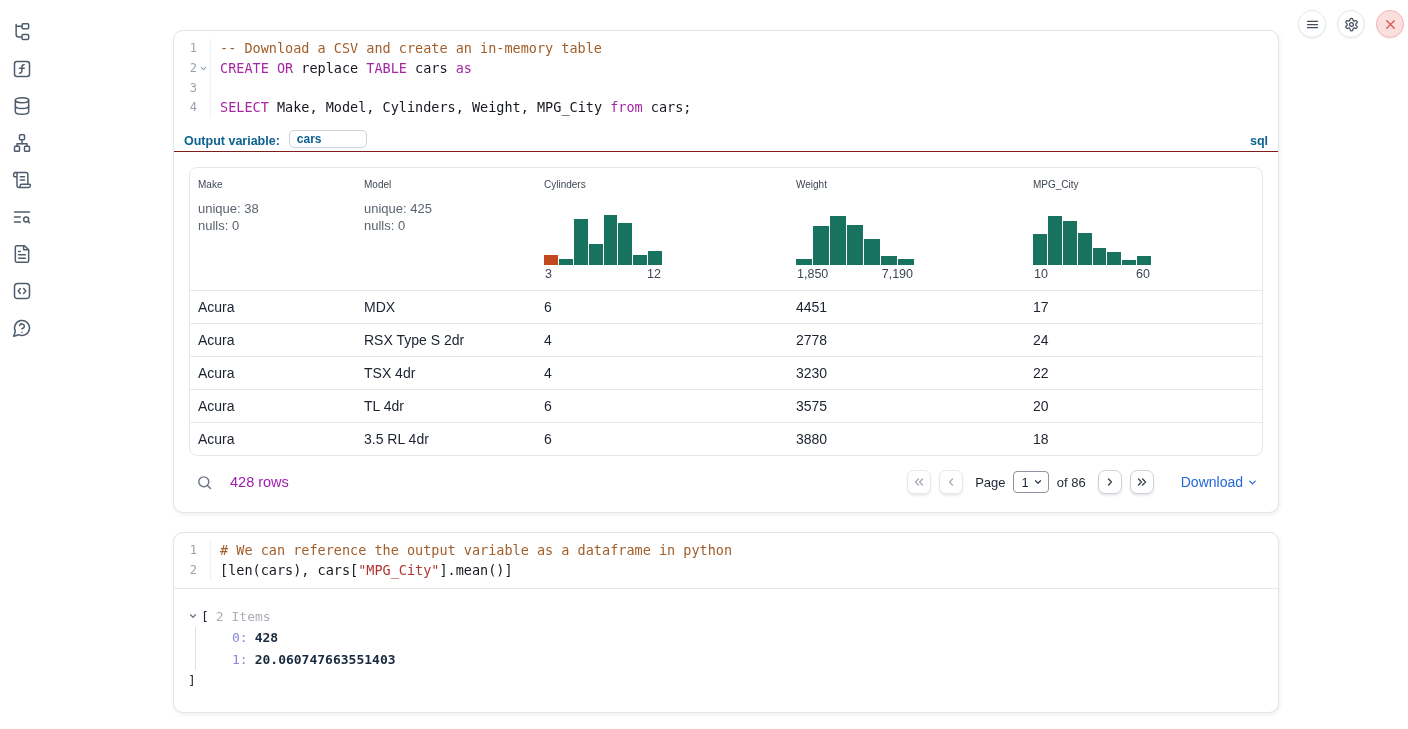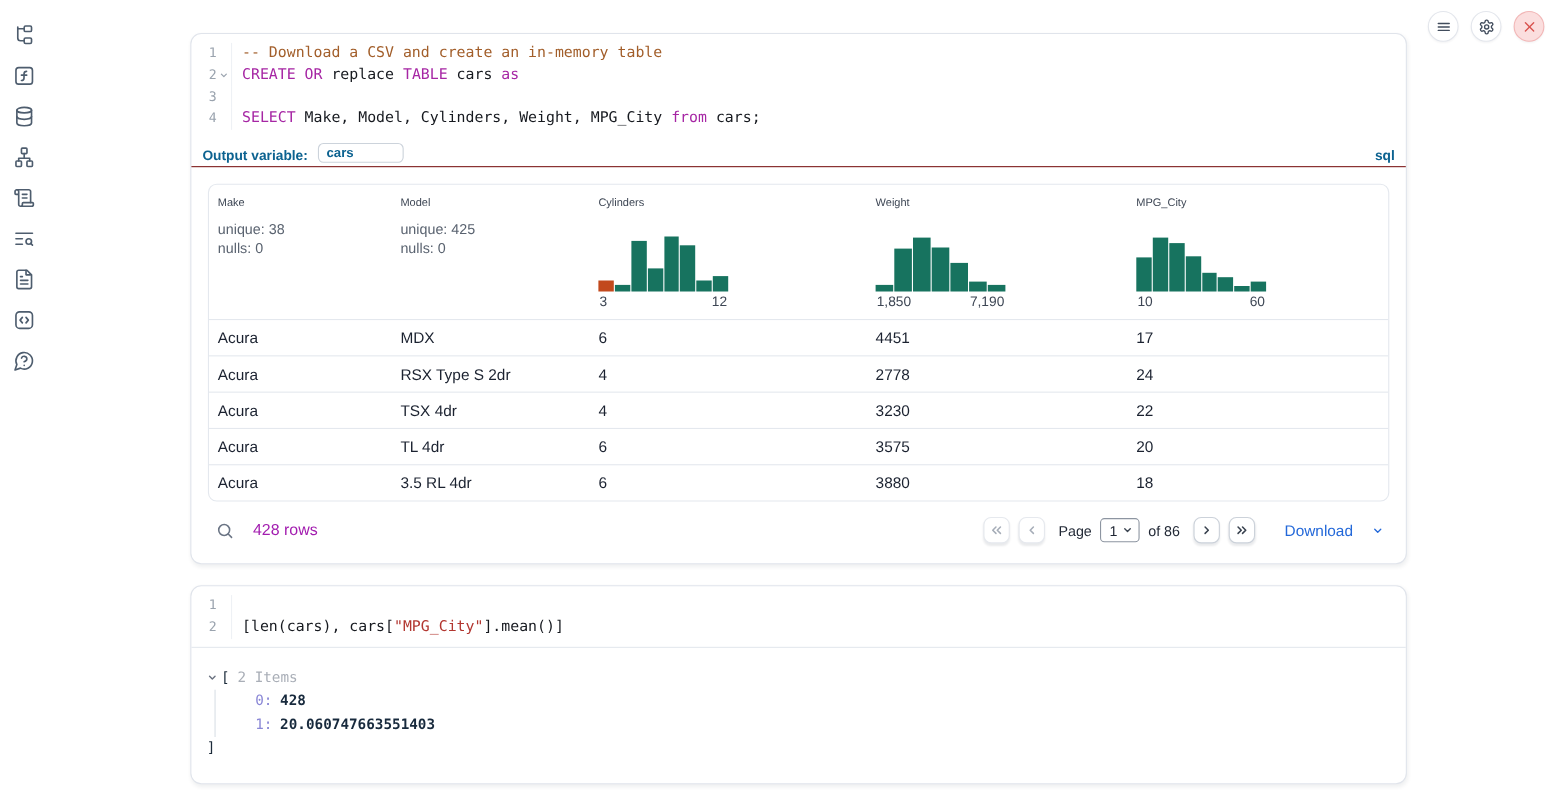--- a/index.html
+++ b/index.html
@@ -77,21 +77,21 @@
     box-shadow:0 2px 2px rgba(16,24,40,.09); }
   .pg-btn svg { width:14px; height:14px; }
   .pg-btn.en { border-color:#ccd2da; color:#39424f; }
   .pg-btn + .pg-btn { margin-left:8px; }
   .pg-text { font-size:13px; color:#1f2633; }
   .lbl-page { margin:0 7px 0 12px; }
   .lbl-of { margin:0 12px 0 8px; }
   .pg-select { display:flex; align-items:center; gap:4px; border:1px solid #8d95a1; border-radius:4px;
     height:22px; padding:0 5px 0 8px; font-size:13px; color:#1f2633; background:#fff; cursor:pointer; }
   .pg-select svg { width:10px; height:10px; color:#39424f; }
-  .download { margin-left:27px; display:flex; align-items:center; gap:17px; color:#2368d9; font-size:14px;
+  .download { margin-left:27px; display:flex; align-items:center; gap:4px; color:#2368d9; font-size:14px;
     background:none; border:none; padding:0; cursor:pointer; font-family:inherit; }
   .download svg { width:11px; height:11px; }
 
   
   .tree { padding:17px 14px 20px; font-family:"DejaVu Sans Mono", monospace; font-size:13px; line-height:21.5px; color:#1c2b3a; }
   .tree-head { display:flex; align-items:center; }
   .tree-chev { background:none; border:none; padding:0; margin-right:3px; color:#6b7280; cursor:pointer; display:flex; }
   .tree-chev svg { width:10px; height:10px; }
   .tree-meta { color:#a9aeb7; margin-left:7px; }
   .tree-items { border-left:1px solid #dadfe6; margin-left:7px; padding-left:36px; }
@@ -390,20 +390,21 @@
           </svg>
       </button>
     </div>
   </div>
 </section>
 
 <section class="card" id="cell-2">
   <div class="code-area" style="border-bottom:1px solid #e4e8ee;">
     <div class="code-line">
       <div class="gutter"><span>1</span><span class="fold"></span></div>
+      <div class="code-text"><span class="tok-com"># We can reference the output variable as a dataframe in python</span></div>
     </div>
     <div class="code-line">
       <div class="gutter"><span>2</span><span class="fold"></span></div>
       <div class="code-text"><span class="tok-pl">[len(cars), cars[</span><span class="tok-str">"MPG_City"</span><span class="tok-pl">].mean()]</span></div>
     </div>
   </div>
 
   <div class="tree">
     <div class="tree-head">
       <button class="tree-chev">

